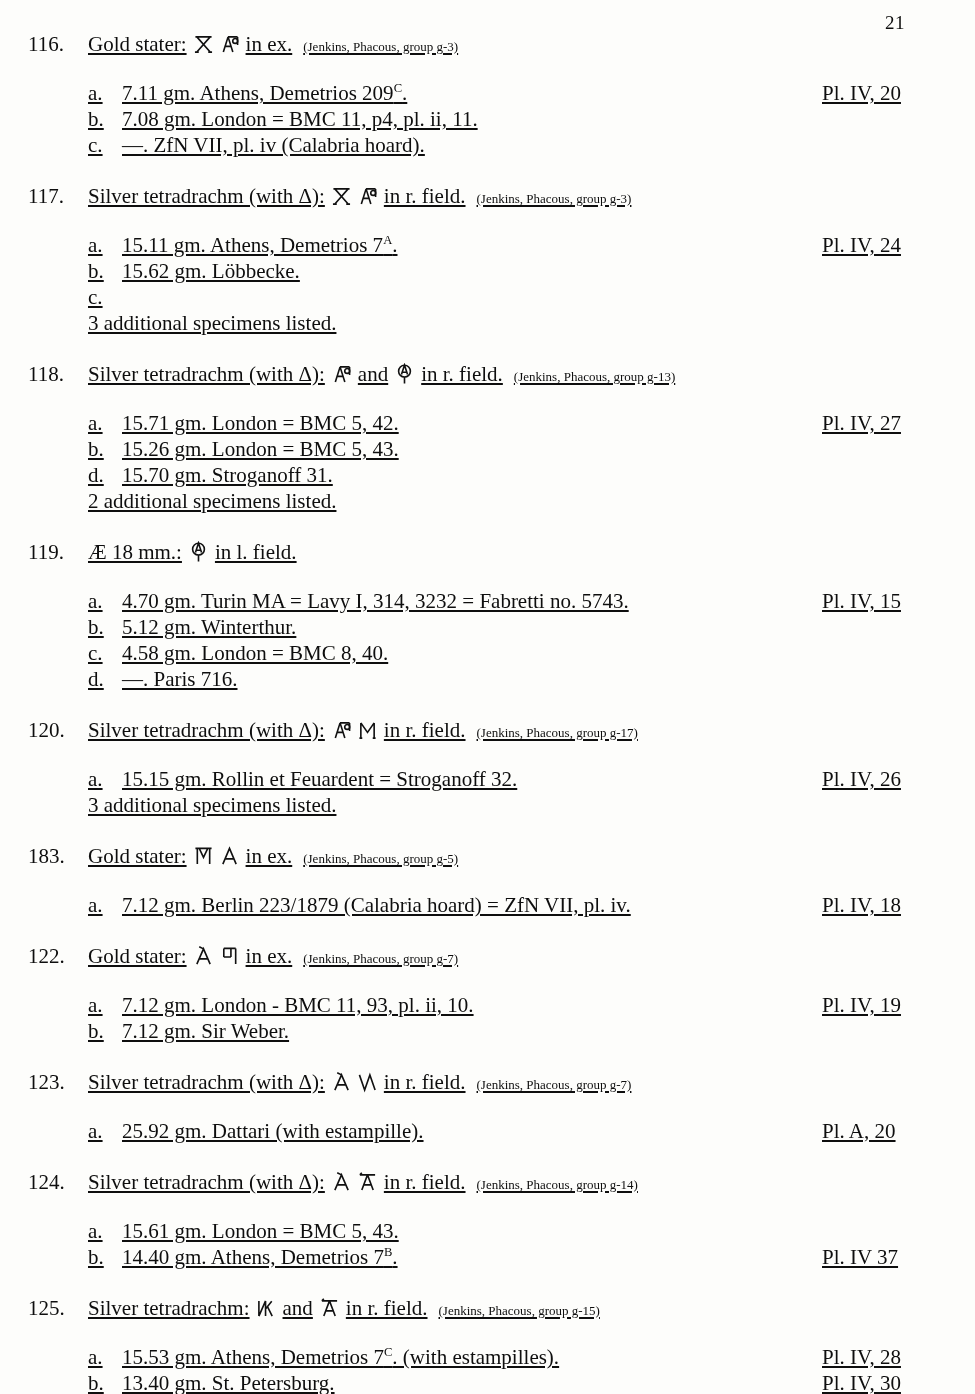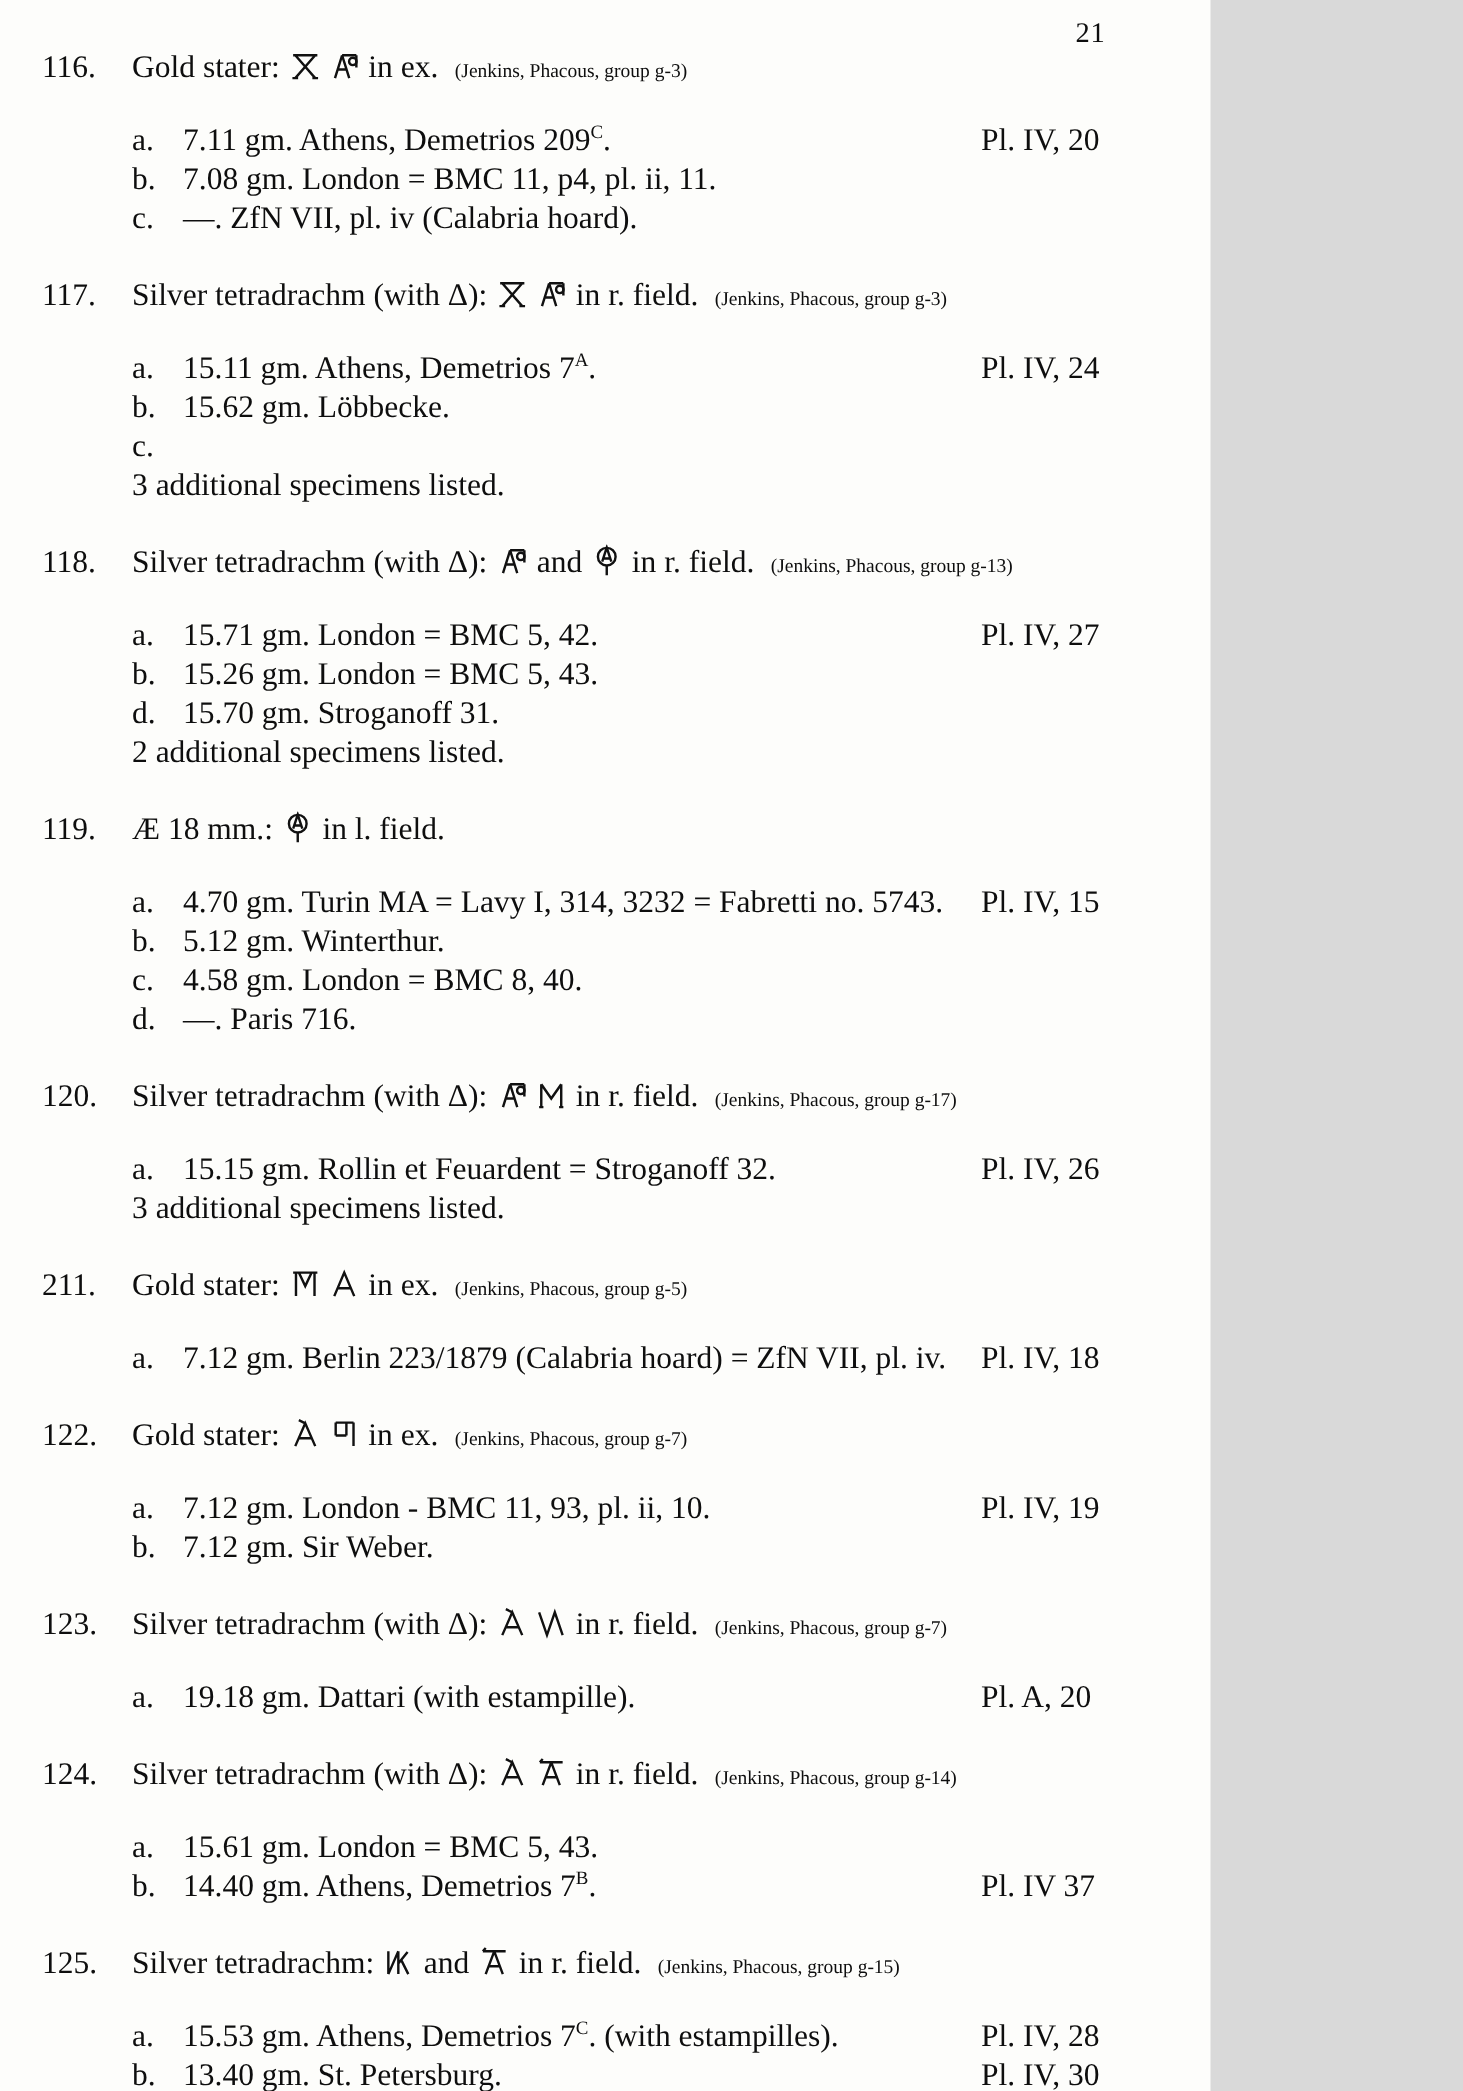--- a/index.html
+++ b/index.html
@@ -1,24 +1,25 @@
 <!DOCTYPE html>
 <html><head>
 <meta charset="utf-8">
 <style>
   html,body{margin:0;padding:0;background:#d9d9d9;}
   .page{
-    width:807px;height:1394px;
+    width:975px;height:1394px;
     background:#fdfdfb;
     color:#0e0e0e;
     font-family:"Liberation Serif", serif;
     position:relative;
     box-sizing:border-box;
     padding:30px 45px 10px 28px;
     overflow:hidden;
+    text-decoration:underline;
   }
   .page-number{
     position:absolute;top:12px;right:70px;
     font-size:19px;letter-spacing:0.5px;
   }
   .entry{margin-bottom:24px;}
   .entry-header{font-size:21px;line-height:28px;white-space:nowrap;}
   .entry-number{display:inline-block;width:60px;}
   .seg{margin-right:7px;}
   .mono{display:inline-block;margin-right:7px;vertical-align:-4px;}
@@ -144,21 +145,21 @@
         <div class="items">
           <div class="item">
             <span class="letter">a.</span>
             <span class="text"><span>15.15 gm. Rollin et Feuardent = Stroganoff 32.</span></span>
             <span class="plate">Pl. IV, 26</span>
           </div>
           <div class="note">3 additional specimens listed.</div>
         </div>
       </div>
       <div class="entry">
-        <div class="entry-header"><span class="entry-number">211.</span><span class="entry-title"><span class="seg">Gold stater:</span><span class="mono"><svg width="19" height="22" viewBox="0 0 20 22">
+        <div class="entry-header"><span class="entry-number">183.</span><span class="entry-title"><span class="seg">Gold stater:</span><span class="mono"><svg width="19" height="22" viewBox="0 0 20 22">
                 <path d="M3.5 3 L3.5 19.5 M16.5 3 L16.5 19.5 M1.5 3 L18.5 3 M5.5 3 L10 12.5 L14.5 3"></path>
               </svg></span><span class="mono"><svg width="19" height="22" viewBox="0 0 20 22">
                 <path d="M3 19.5 L10 3 L17 19.5 M5.8 14 L14.2 14"></path>
               </svg></span><span class="seg">in ex.</span><span class="source">(Jenkins, Phacous, group g-5)</span></span></div>
         <div class="items">
           <div class="item">
             <span class="letter">a.</span>
             <span class="text"><span>7.12 gm. Berlin 223/1879 (Calabria hoard) = ZfN VII, pl. iv.</span></span>
             <span class="plate">Pl. IV, 18</span>
           </div>
@@ -184,21 +185,21 @@
       </div>
       <div class="entry">
         <div class="entry-header"><span class="entry-number">123.</span><span class="entry-title"><span class="seg">Silver tetradrachm (with Δ):</span><span class="mono"><svg width="19" height="22" viewBox="0 0 20 22">
                 <path d="M3 19.5 L10 3.5 L17 19.5 M5.8 14 L14.2 14 M10 3.5 L5.5 1.3"></path>
               </svg></span><span class="mono"><svg width="19" height="22" viewBox="0 0 20 22">
                 <path d="M1.5 3.5 L7 19.5 L12.5 3.5 L18 19.5"></path>
               </svg></span><span class="seg">in r. field.</span><span class="source">(Jenkins, Phacous, group g-7)</span></span></div>
         <div class="items">
           <div class="item">
             <span class="letter">a.</span>
-            <span class="text"><span>19.18 gm. Dattari (with estampille).</span></span>
+            <span class="text"><span>25.92 gm. Dattari (with estampille).</span></span>
             <span class="plate">Pl. A, 20</span>
           </div>
         </div>
       </div>
       <div class="entry">
         <div class="entry-header"><span class="entry-number">124.</span><span class="entry-title"><span class="seg">Silver tetradrachm (with Δ):</span><span class="mono"><svg width="19" height="22" viewBox="0 0 20 22">
                 <path d="M3 19.5 L10 3.5 L17 19.5 M5.8 14 L14.2 14 M10 3.5 L5.5 1.3"></path>
               </svg></span><span class="mono"><svg width="19" height="22" viewBox="0 0 20 22">
                 <path d="M2 3.5 L18 3.5 M2 3.5 L4 1.2 M10 3.5 L4 19.5 M10 3.5 L16 19.5 M6.5 14 L13.5 14"></path>
               </svg></span><span class="seg">in r. field.</span><span class="source">(Jenkins, Phacous, group g-14)</span></span></div>

